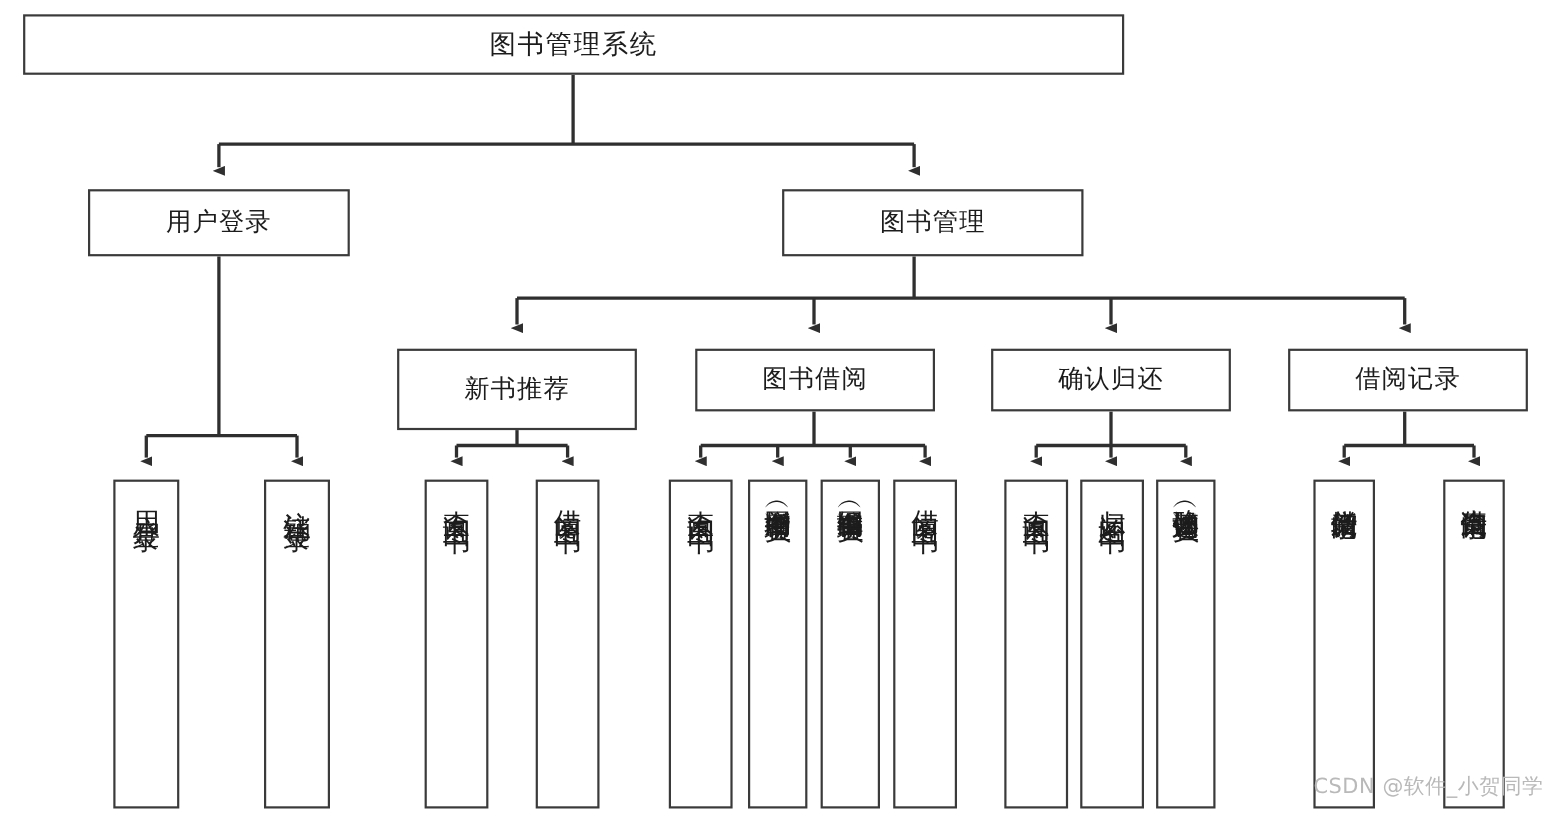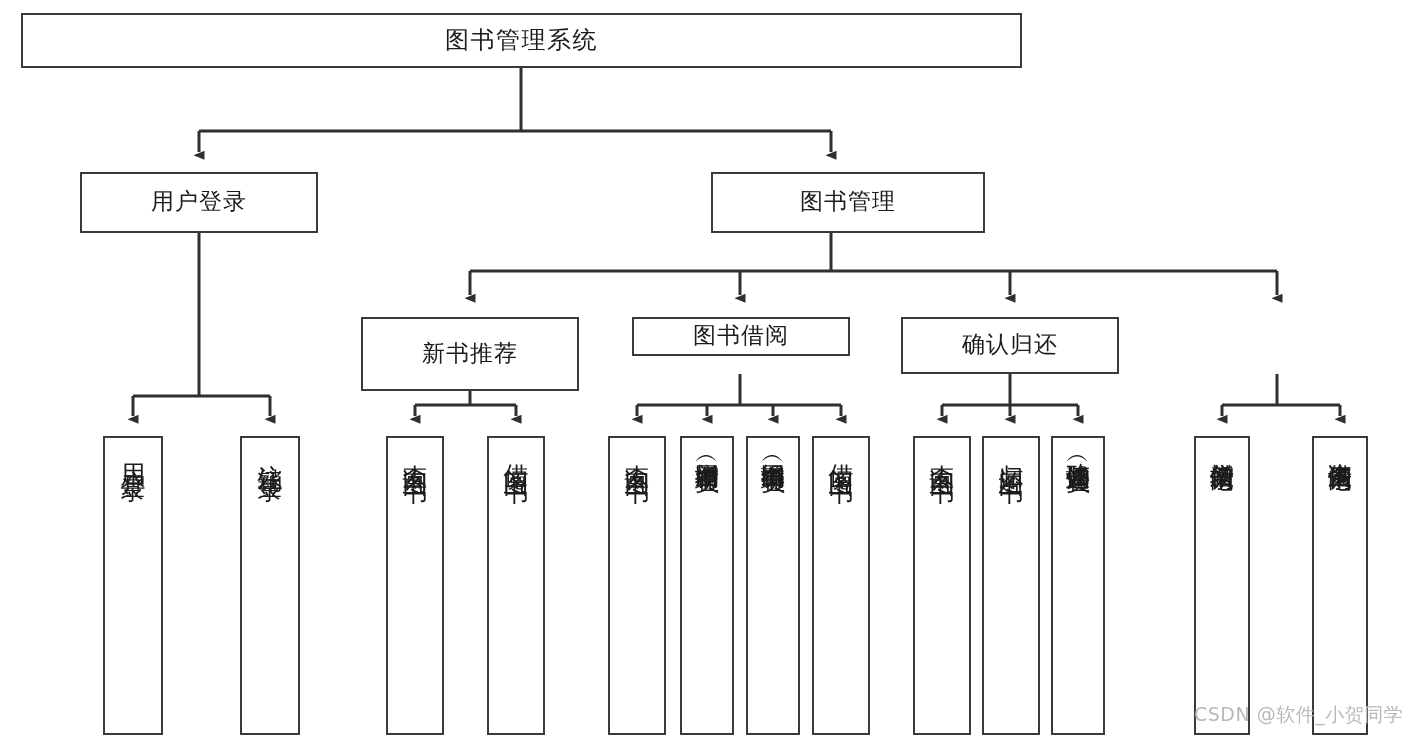--- a/index.html
+++ b/index.html
@@ -29,21 +29,20 @@
   .node {
     position: absolute;
     box-sizing: border-box;
     background: #ffffff;
     border: 2.5px solid #3a3a3a;
     display: flex;
     align-items: center;
     justify-content: center;
     color: #1c1c1c;
     z-index: 2;
-    font-family: Liberation Serif, serif;
   }
   .node-label {
     display: block;
     text-align: center;
     line-height: 1.22;
     color: #1c1c1c;
     white-space: pre-line;
   }
   
   .node.h .node-label {
@@ -144,26 +143,29 @@
   <div class="node h" style="left:80px; top:172px; width:238px; height:61px;">
     <span class="node-label">用户登录</span>
   </div>
   <div class="node h" style="left:711px; top:172px; width:274px; height:61px;">
     <span class="node-label">图书管理</span>
   </div>
 
   <div class="node h" style="left:361px; top:317px; width:218px; height:74px;">
     <span class="node-label">新书推荐</span>
   </div>
-  <div class="node h" style="left:632px; top:317px; width:218px; height:39px;">
+  <div class="node h" style="left:632px; top:317px; width:218px; height:57px;">
     <span class="node-label">图书借阅</span>
   </div>
   <div class="node h" style="left:901px; top:317px; width:218px; height:57px;">
     <span class="node-label">确认归还</span>
   </div>
+  <div class="node h" style="left:1171px; top:317px; width:218px; height:57px;">
+    <span class="node-label">借阅记录</span>
+  </div>
 
   <div class="node v" style="left:103px; top:436px; width:60px; height:299px;">
     <span class="node-label">用户登录</span>
   </div>
   <div class="node v" style="left:240px; top:436px; width:60px; height:299px;">
     <span class="node-label">注销登录</span>
   </div>
 
   <div class="node v" style="left:386px; top:436px; width:58px; height:299px;">
     <span class="node-label">查询图书</span>

